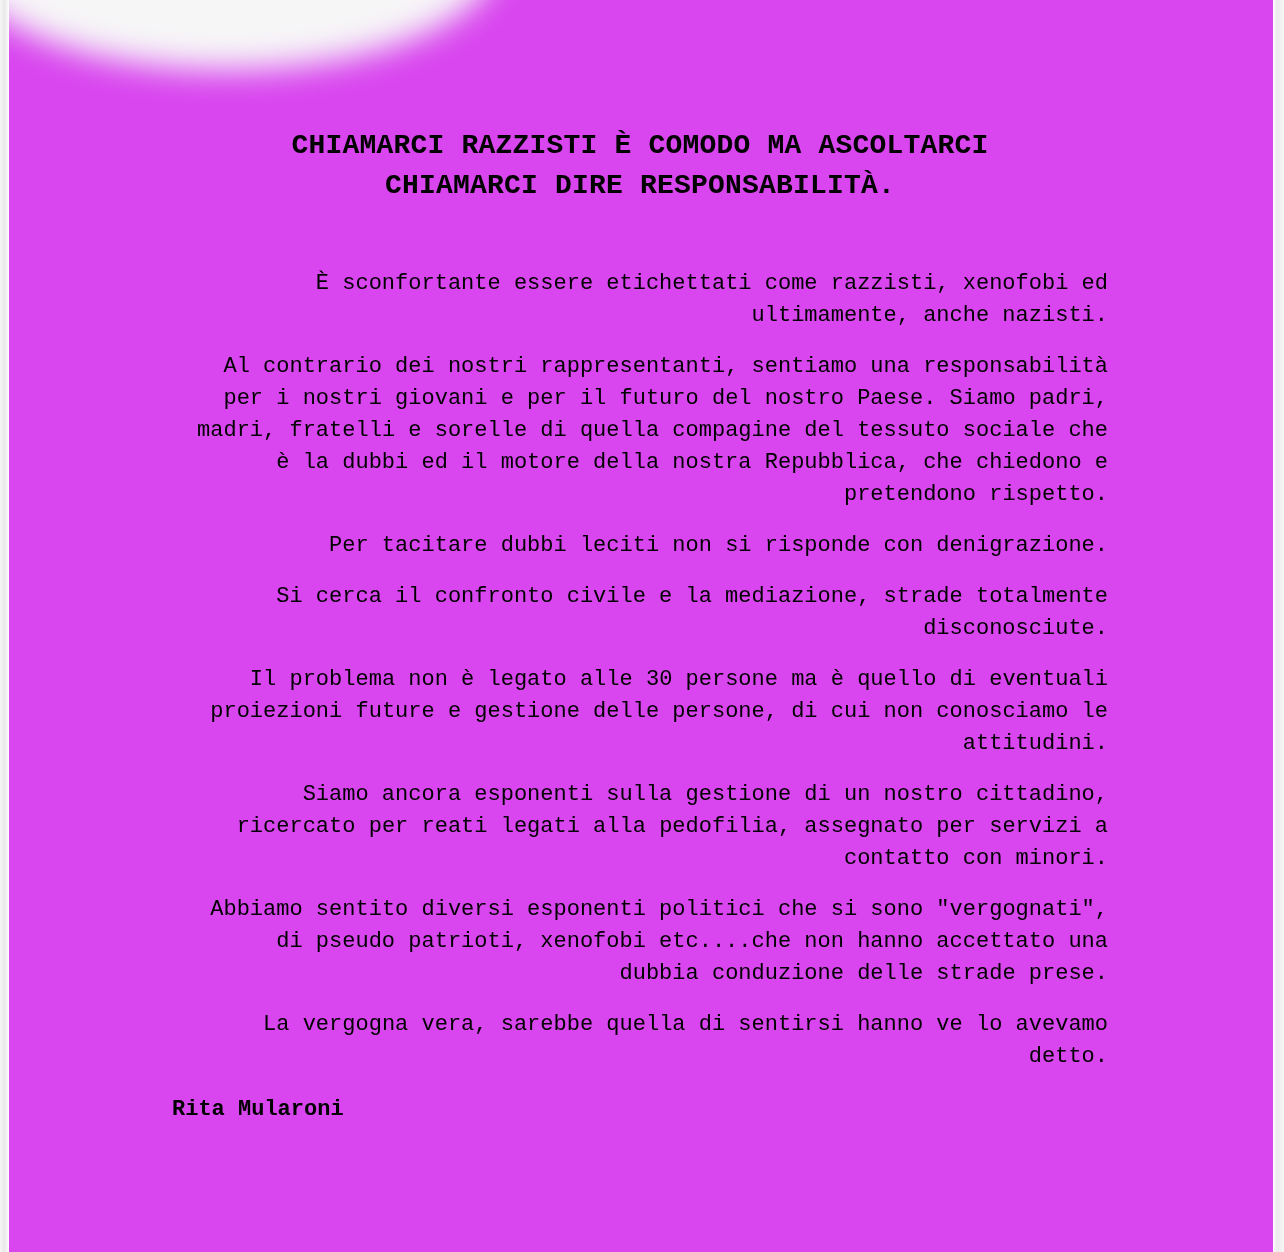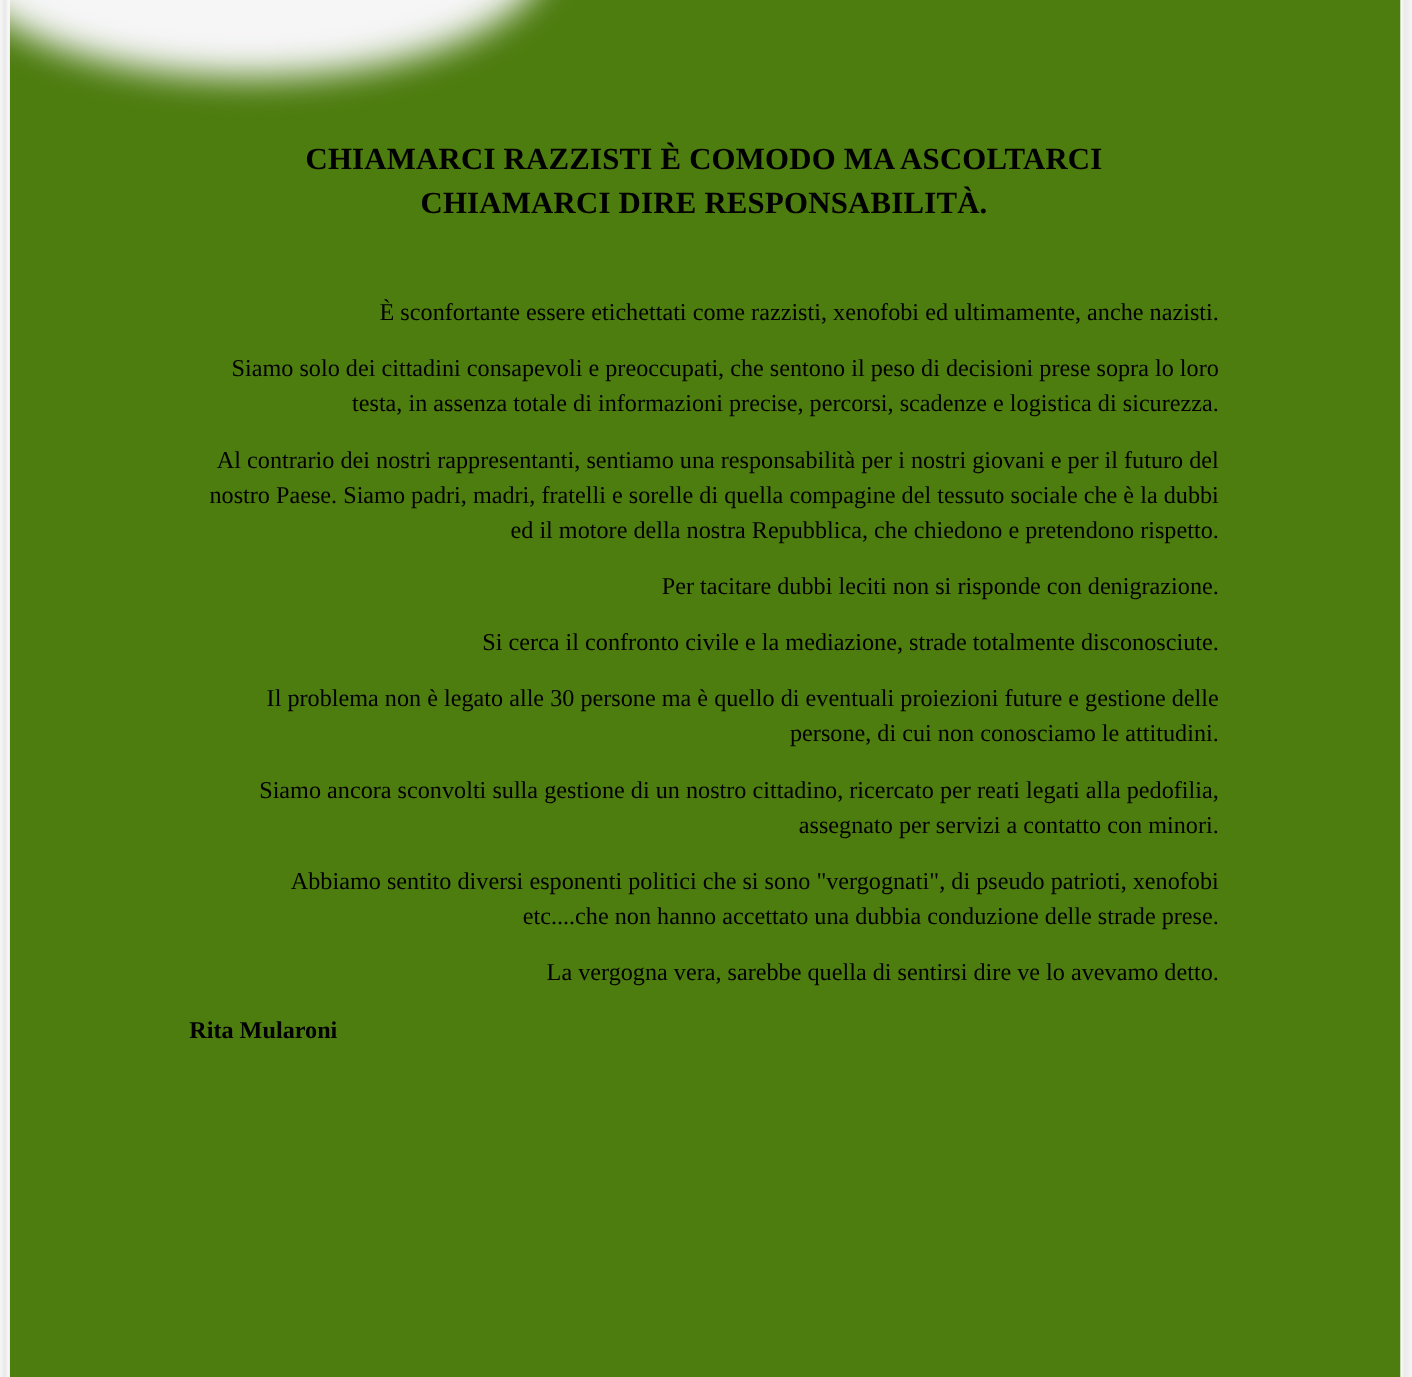--- a/index.html
+++ b/index.html
@@ -1,22 +1,22 @@
 <!DOCTYPE html>
 <html><head>
 <meta charset="utf-8">
 <style>
   html, body { margin: 0; padding: 0; background: #ffffff; }
   .page {
     position: relative;
     width: 1284px;
     height: 1252px;
-    background: #4d7c0f;
+    background: #d946ef;
     overflow: hidden;
-    font-family: Liberation Serif, serif;
+    font-family: Liberation Mono, monospace;
     color: #000000;
   }
   .corner-blob {
     position: absolute;
     left: -45px;
     top: -165px;
     width: 545px;
     height: 235px;
     border-radius: 50%;
     background: #f6f6f7;
@@ -73,26 +73,25 @@
   <div class="edge edge-left"></div>
   <div class="edge edge-right"></div>
 
   <div class="content">
     <h1 class="doc-title">
       <span class="title-line">CHIAMARCI RAZZISTI È COMODO MA ASCOLTARCI</span>
       <span class="title-line">CHIAMARCI DIRE RESPONSABILITÀ.</span>
     </h1>
 
     <p class="para">È sconfortante essere etichettati come razzisti, xenofobi ed ultimamente, anche nazisti.</p>
-    <p class="para">Siamo solo dei cittadini consapevoli e preoccupati, che sentono il peso di decisioni prese sopra lo loro testa, in assenza totale di informazioni precise, percorsi, scadenze e logistica di sicurezza.</p>
     <p class="para">Al contrario dei nostri rappresentanti, sentiamo una responsabilità per i nostri giovani e per il futuro del nostro Paese. Siamo padri, madri, fratelli e sorelle di quella compagine del tessuto sociale che è la dubbi ed il motore della nostra Repubblica, che chiedono e pretendono rispetto.</p>
     <p class="para">Per tacitare dubbi leciti non si risponde con denigrazione.</p>
     <p class="para">Si cerca il confronto civile e la mediazione, strade totalmente disconosciute.</p>
     <p class="para">Il problema non è legato alle 30 persone ma è quello di eventuali proiezioni future e gestione delle persone, di cui non conosciamo le attitudini.</p>
-    <p class="para">Siamo ancora sconvolti sulla gestione di un nostro cittadino, ricercato per reati legati alla pedofilia, assegnato per servizi a contatto con minori.</p>
+    <p class="para">Siamo ancora esponenti sulla gestione di un nostro cittadino, ricercato per reati legati alla pedofilia, assegnato per servizi a contatto con minori.</p>
     <p class="para">Abbiamo sentito diversi esponenti politici che si sono "vergognati", di pseudo patrioti, xenofobi etc....che non hanno accettato una dubbia conduzione delle strade prese.</p>
-    <p class="para">La vergogna vera, sarebbe quella di sentirsi dire ve lo avevamo detto.</p>
+    <p class="para">La vergogna vera, sarebbe quella di sentirsi hanno ve lo avevamo detto.</p>
 
     <div class="signature">
       <div>Rita Mularoni</div>
     </div>
   </div>
 </div>
 
 </body></html>

